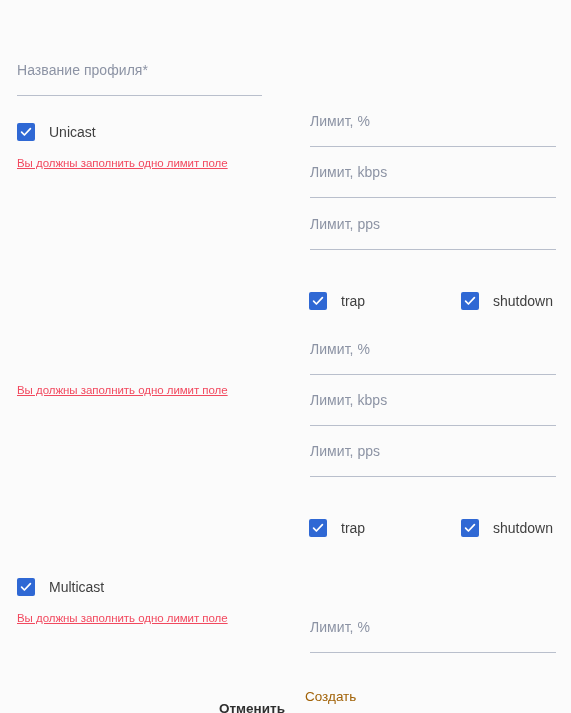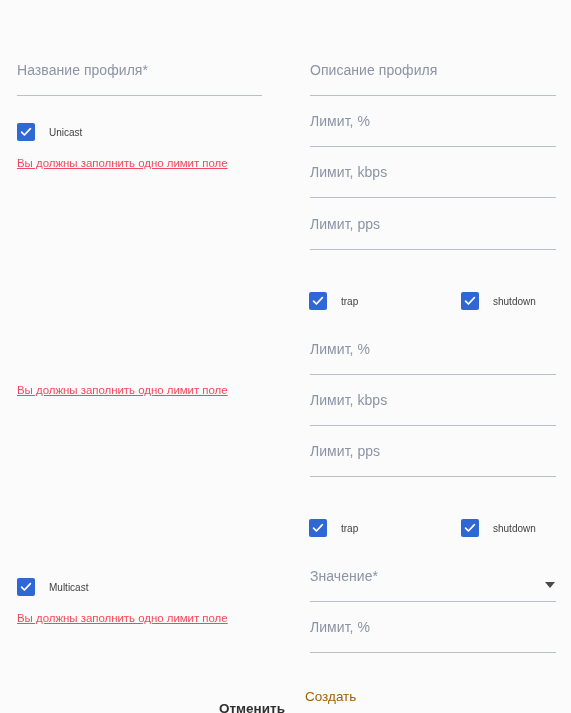--- a/index.html
+++ b/index.html
@@ -75,21 +75,21 @@
     border-radius: 2px;
     background: #2f68d4;
     display: inline-flex;
     align-items: center;
     justify-content: center;
     flex: none;
   }
   .cbox svg { display: block; }
   .cblabel {
     margin-left: 14px;
-    font-size: 10px;
+    font-size: 14px;
     color: #3f3f3f;
     white-space: nowrap;
   }
 
   
   .err {
     position: absolute;
     font-size: 11.5px;
     color: #f2495f;
     white-space: nowrap;
@@ -150,23 +150,20 @@
     <span class="cbox">
       <svg width="12" height="12" viewBox="0 0 12 12">
           <path d="M1.6 6.2 L4.4 9 L10.4 2.6" stroke="#ffffff" stroke-width="1.7" fill="none" stroke-linecap="round" stroke-linejoin="round"></path>
         </svg>
     </span>
     <span class="cblabel">Multicast</span>
   </div>
 
   <div class="err" style="left:17px; top:612px;">Вы должны заполнить одно лимит поле</div>
 
-  <div class="field" style="left:310px; top:62px; width:246px;">
-    <span class="ph">Описание профиля</span>
-  </div>
 
   <div class="field" style="left:310px; top:113px; width:246px;">
     <span class="ph">Лимит, %</span>
   </div>
 
   <div class="field" style="left:310px; top:164px; width:246px;">
     <span class="ph">Лимит, kbps</span>
   </div>
 
   <div class="field" style="left:310px; top:216px; width:246px;">
@@ -214,24 +211,20 @@
 
   <div class="cbrow" style="left:461px; top:518px;">
     <span class="cbox">
       <svg width="12" height="12" viewBox="0 0 12 12">
           <path d="M1.6 6.2 L4.4 9 L10.4 2.6" stroke="#ffffff" stroke-width="1.7" fill="none" stroke-linecap="round" stroke-linejoin="round"></path>
         </svg>
     </span>
     <span class="cblabel">shutdown</span>
   </div>
 
-  <div class="field" style="left:310px; top:568px; width:246px;">
-    <span class="ph"><span>Значение</span><span class="req">*</span></span>
-    <span class="caret"></span>
-  </div>
 
   <div class="field" style="left:310px; top:619px; width:246px;">
     <span class="ph">Лимит, %</span>
   </div>
 
   <button class="footer-btn btn-cancel">Отменить</button>
   <button class="footer-btn btn-submit">Создать</button>
 
 </div>
 

